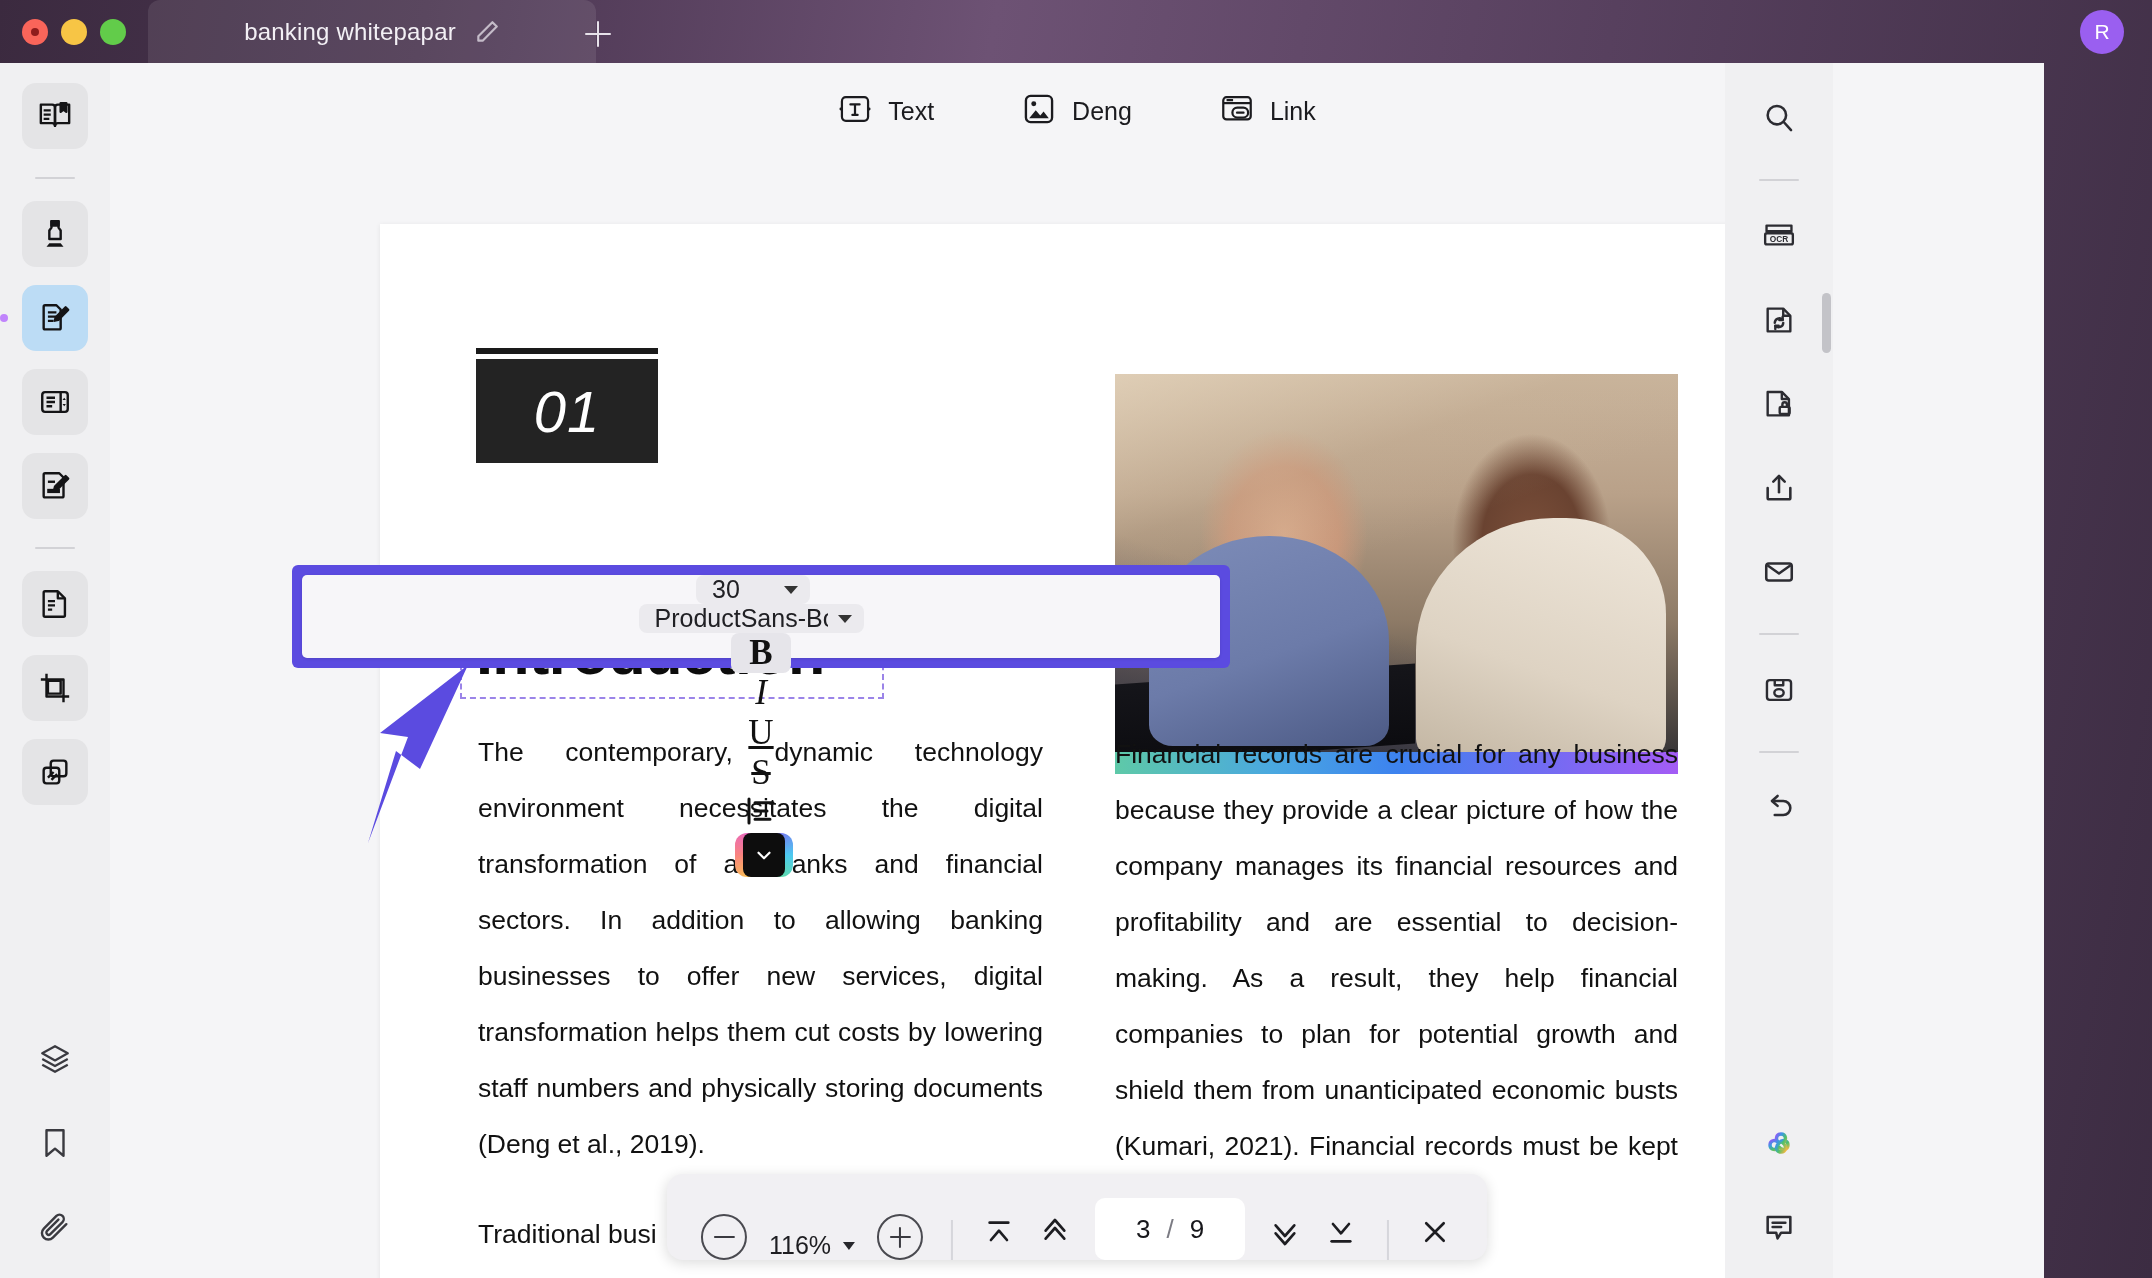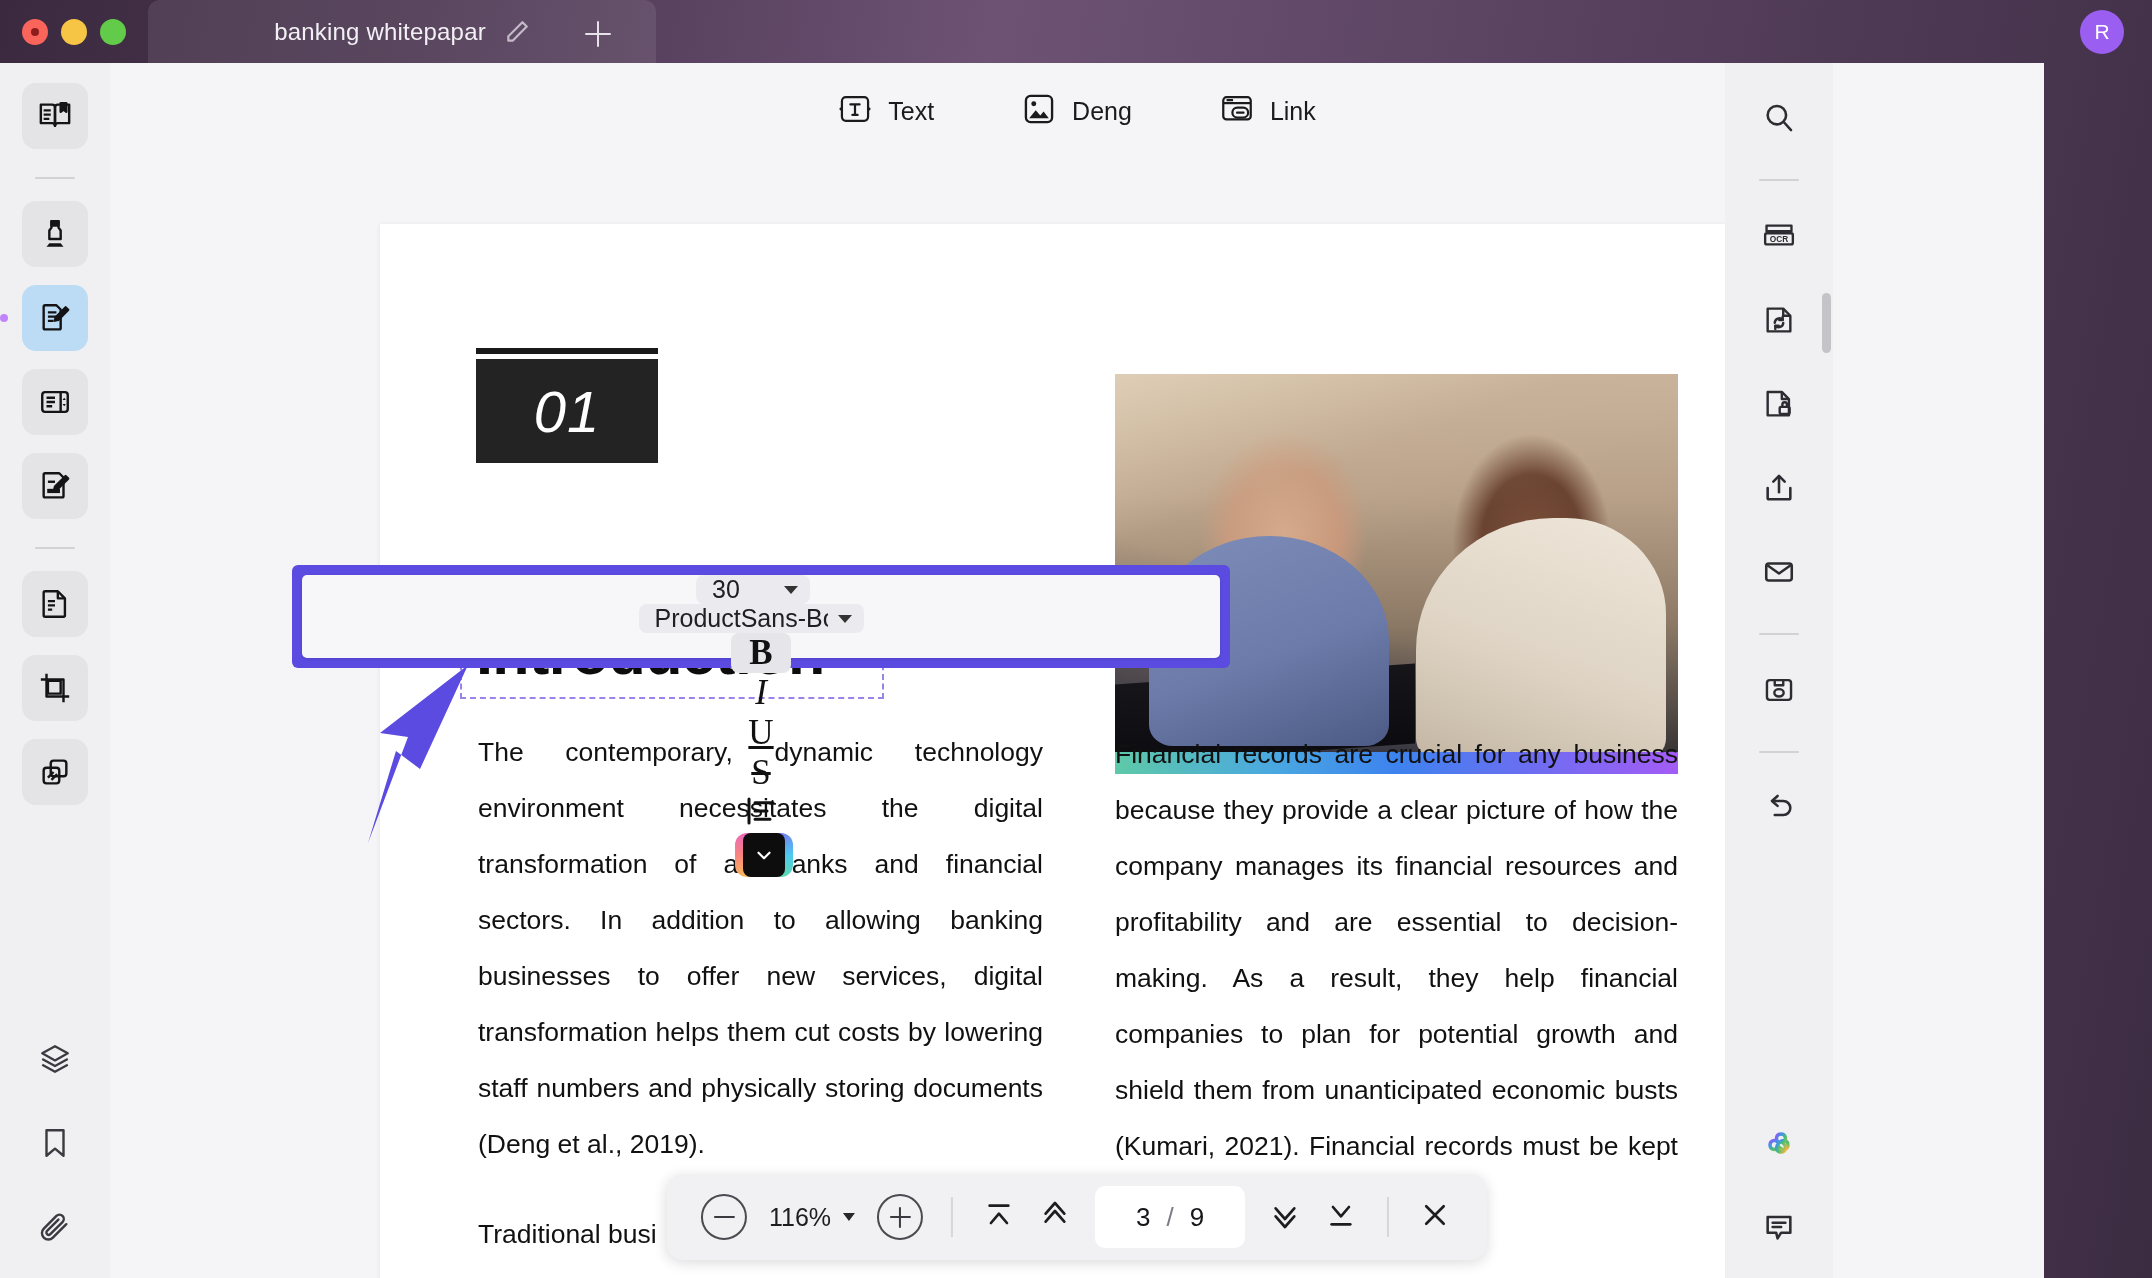--- a/index.html
+++ b/index.html
@@ -29,21 +29,21 @@
   .light { width: 26px; height: 26px; border-radius: 50%; position: relative; }
   .light.red    { background: #f9655a; }
   .light.yellow { background: #f7c545; }
   .light.green  { background: #62cc4a; }
   .light.red::after {
     content: ""; position: absolute; left: 9px; top: 9px;
     width: 8px; height: 8px; border-radius: 50%; background: #8e1c1c;
   }
   .tab {
     position: absolute; left: 148px; top: 0;
-    width: 508px; height: 63px;
+    width: 448px; height: 63px;
     background: rgba(255,255,255,0.09);
     border-top-left-radius: 12px; border-top-right-radius: 12px;
     display: flex; align-items: center; justify-content: center;
     gap: 18px;
   }
   .tab-title {
     color: #f3f0f5; font-size: 24px; letter-spacing: .2px;
     white-space: nowrap;
   }
   .tab-edit { width: 26px; height: 26px; opacity: .8; }
@@ -284,21 +284,21 @@
     width: 140px; height: 190px;
   }
 
   
   .pagebar {
     position: absolute; left: 50%; transform: translateX(-50%);
     bottom: 18px;
     height: 86px; border-radius: 16px;
     background: #f1f0f3;
     box-shadow: 0 3px 14px rgba(0,0,0,.14);
-    display: flex; align-items: center;
+    display: flex; align-items: flex-end;
     padding: 0 26px; gap: 4px;
     z-index: 40;
   }
   .circ-btn {
     width: 46px; height: 46px; border-radius: 50%;
     border: 2.2px solid #4a4a50;
     display: flex; align-items: center; justify-content: center;
     position: relative; margin: 0 8px;
   }
   .circ-btn .hbar, .circ-btn .vbar { position: absolute; background: #3a3a40; border-radius: 2px; }

